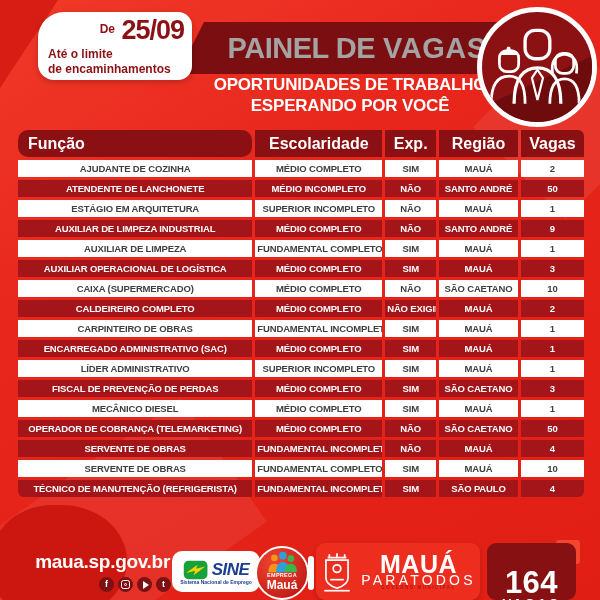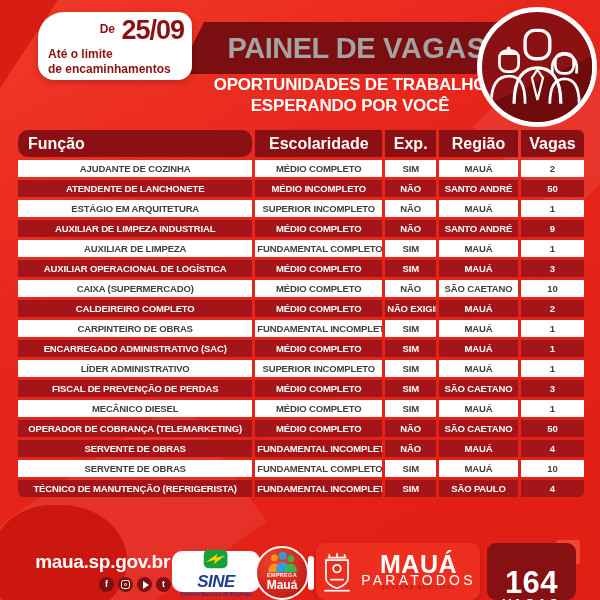--- a/index.html
+++ b/index.html
@@ -60,21 +60,21 @@
     align-items:center;justify-content:center;cursor:pointer;}
   .fglyph{color:#fff;font-size:9px;font-weight:800;line-height:1;}
   .insta{width:7px;height:7px;border:1.3px solid #fff;border-radius:2.5px;position:relative;}
   .insta::after{content:"";position:absolute;left:1.6px;top:1.6px;width:3.6px;height:3.6px;
     border:1px solid #fff;border-radius:50%;box-sizing:border-box;}
   .yt{width:0;height:0;border-left:6px solid #fff;border-top:4px solid transparent;
     border-bottom:4px solid transparent;margin-left:2px;}
   .sine{position:absolute;left:172px;top:551px;width:88px;height:41px;background:#fff;
     border-radius:10px;z-index:2;display:flex;flex-direction:column;align-items:center;
     justify-content:center;box-sizing:border-box;padding-top:2px;}
-  .sine-row{display:flex;align-items:center;gap:3px;flex-direction:column;}
+  .sine-row{display:flex;align-items:center;gap:3px;}
   .sine-name{color:#1c3e8f;font-size:17px;font-weight:900;font-style:italic;letter-spacing:-0.5px;}
   .sine-tag{color:#1c3e8f;font-size:5px;font-weight:700;margin-top:-1px;}
   .emprega{position:absolute;left:255px;top:546px;width:54px;height:54px;border-radius:50%;
     background:radial-gradient(circle at 35% 30%,#f04430,#b51210);border:2.5px solid #fff;
     z-index:3;box-sizing:border-box;display:flex;flex-direction:column;align-items:center;
     justify-content:flex-start;overflow:hidden;}
   .emprega svg{width:36px;height:22px;margin-top:3px;}
   .emp1{color:#fff;font-size:5.5px;font-weight:800;line-height:5px;letter-spacing:0.3px;}
   .emp2{color:#fff;font-size:12px;font-weight:900;line-height:12px;margin-top:1px;}
   .divider-bar{position:absolute;left:308px;top:556px;width:6px;height:34px;background:#fff;

